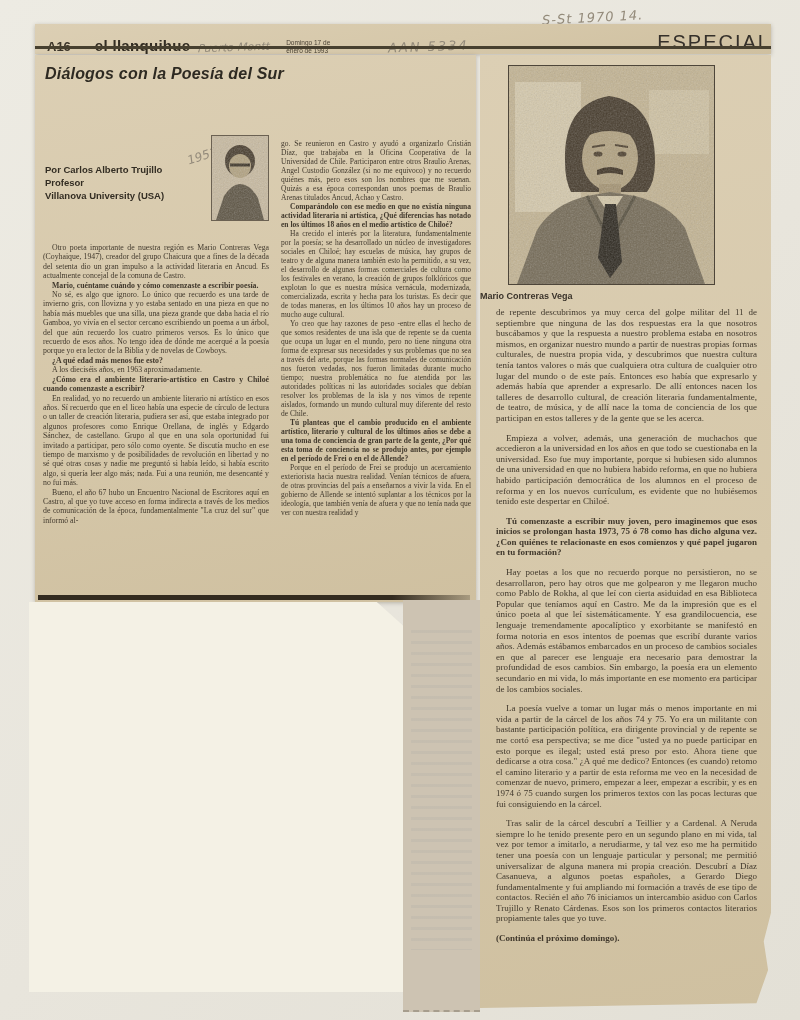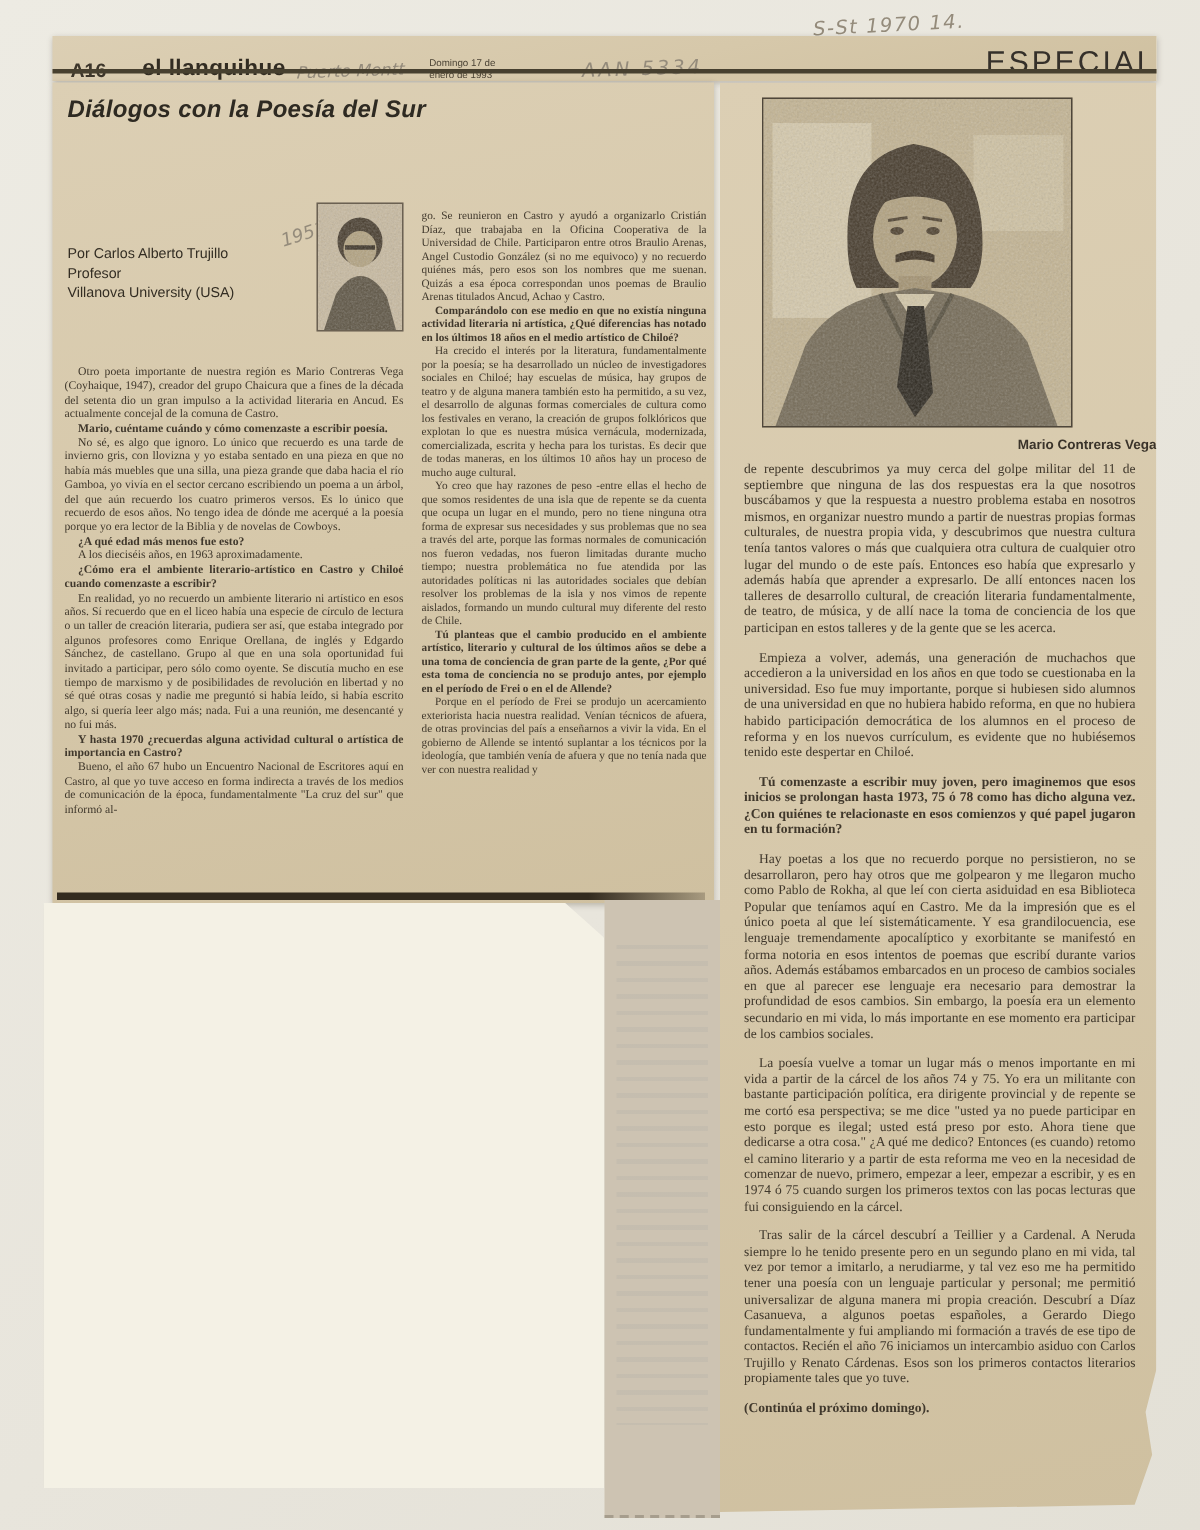--- a/index.html
+++ b/index.html
@@ -26,21 +26,21 @@
   .hand-code { font-size:13px; transform:rotate(-2deg); margin-left:58px; letter-spacing:2px; }
   .hand-year { position:absolute; left:152px; top:94px; font-size:12px; transform:rotate(-18deg); }
 
   
   .main-piece { left:35px; top:55px; width:441px; height:547px; }
   .kicker { position:absolute; left:10px; top:10px; font-family:"Liberation Sans",sans-serif;
             font-style:italic; font-weight:bold; font-size:16px; color:#2e2a22; letter-spacing:.2px; }
   .headline { position:absolute; left:10px; top:38px; font-family:"Liberation Sans",sans-serif;
               font-weight:bold; font-size:25px; color:#272118; letter-spacing:.4px; }
   .byline { position:absolute; left:10px; top:108px; width:150px; font-family:"Liberation Sans",sans-serif;
-            font-weight:normal; font-size:9.5px; line-height:13px; color:#332d23; }
+            font-weight:bold; font-size:9.5px; line-height:13px; color:#332d23; }
   .thumb { position:absolute; left:176px; top:80px; width:58px; height:86px; border:1px solid #6b6152;
            background:#c8baa0; overflow:hidden; }
   .thumb svg { display:block; width:100%; height:100%; }
 
   .col { position:absolute; overflow:hidden; }
   .col p { text-align:justify; color:#40382c; text-indent:9px; }
   .col1 { left:8px; top:188px; width:226px; height:350px; }
   .col1 p { font-size:7.8px; line-height:9.4px; }
   .col2 { left:246px; top:84px; width:190px; height:452px; }
   .col2 p { font-size:7.5px; line-height:9px; }
@@ -57,21 +57,21 @@
            border-bottom:2px dashed rgba(120,110,95,.45); }
   .strip::before { content:""; position:absolute; inset:30px 8px 60px 8px;
            background:repeating-linear-gradient(180deg, rgba(95,115,135,.07) 0 3px, transparent 3px 11px); }
 
   
   .right-piece { left:480px; top:55px; width:291px; height:953px;
            clip-path:polygon(0 0, 100% 0, 100% 90%, 97.5% 93%, 99% 96%, 95% 99.5%, 0 100%); }
   .photo-frame { position:absolute; left:28px; top:10px; width:207px; height:220px;
            border:1px solid #4e463a; background:#c3b493; }
   .photo-frame svg { display:block; width:100%; height:100%; }
-  .photo-caption { position:absolute; left:0; top:236px; width:100%; text-align:right;
+  .photo-caption { position:absolute; left:0; top:236px; width:100%; text-align:left;
            font-family:"Liberation Sans",sans-serif; font-weight:bold; font-size:9px; color:#3a332a; }
   .col3 { left:16px; top:252px; width:261px; height:690px; }
   .col3 p { font-size:9px; line-height:10.6px; margin-bottom:9px; text-indent:10px; }
   .closing { text-align:right; font-weight:bold; padding-right:8px; margin-top:2px; text-indent:0 !important; }
 </style>
 </head>
 <body>
 
 <div class="canvas">
 
@@ -116,21 +116,20 @@
     </div>
 
     <div class="col col1">
       <p>Otro poeta importante de nuestra región es Mario Contreras Vega (Coyhaique, 1947), creador del grupo Chaicura que a fines de la década del setenta dio un gran impulso a la actividad literaria en Ancud. Es actualmente concejal de la comuna de Castro.</p>
       <p class="q">Mario, cuéntame cuándo y cómo comenzaste a escribir poesía.</p>
       <p>No sé, es algo que ignoro. Lo único que recuerdo es una tarde de invierno gris, con llovizna y yo estaba sentado en una pieza en que no había más muebles que una silla, una pieza grande que daba hacia el río Gamboa, yo vivía en el sector cercano escribiendo un poema a un árbol, del que aún recuerdo los cuatro primeros versos. Es lo único que recuerdo de esos años. No tengo idea de dónde me acerqué a la poesía porque yo era lector de la Biblia y de novelas de Cowboys.</p>
       <p class="q">¿A qué edad más menos fue esto?</p>
       <p>A los dieciséis años, en 1963 aproximadamente.</p>
       <p class="q">¿Cómo era el ambiente literario-artístico en Castro y Chiloé cuando comenzaste a escribir?</p>
       <p>En realidad, yo no recuerdo un ambiente literario ni artístico en esos años. Sí recuerdo que en el liceo había una especie de círculo de lectura o un taller de creación literaria, pudiera ser así, que estaba integrado por algunos profesores como Enrique Orellana, de inglés y Edgardo Sánchez, de castellano. Grupo al que en una sola oportunidad fui invitado a participar, pero sólo como oyente. Se discutía mucho en ese tiempo de marxismo y de posibilidades de revolución en libertad y no sé qué otras cosas y nadie me preguntó si había leído, si había escrito algo, si quería leer algo más; nada. Fui a una reunión, me desencanté y no fui más.</p>
-      <p class="q">Y hasta 1970 ¿recuerdas alguna actividad cultural o artística de importancia en Castro?</p>
       <p>Bueno, el año 67 hubo un Encuentro Nacional de Escritores aquí en Castro, al que yo tuve acceso en forma indirecta a través de los medios de comunicación de la época, fundamentalmente "La cruz del sur" que informó al-</p>
     </div>
 
     <div class="col col2">
       <p class="cont">go. Se reunieron en Castro y ayudó a organizarlo Cristián Díaz, que trabajaba en la Oficina Cooperativa de la Universidad de Chile. Participaron entre otros Braulio Arenas, Angel Custodio González (si no me equivoco) y no recuerdo quiénes más, pero esos son los nombres que me suenan. Quizás a esa época correspondan unos poemas de Braulio Arenas titulados Ancud, Achao y Castro.</p>
       <p class="q">Comparándolo con ese medio en que no existía ninguna actividad literaria ni artística, ¿Qué diferencias has notado en los últimos 18 años en el medio artístico de Chiloé?</p>
       <p>Ha crecido el interés por la literatura, fundamentalmente por la poesía; se ha desarrollado un núcleo de investigadores sociales en Chiloé; hay escuelas de música, hay grupos de teatro y de alguna manera también esto ha permitido, a su vez, el desarrollo de algunas formas comerciales de cultura como los festivales en verano, la creación de grupos folklóricos que explotan lo que es nuestra música vernácula, modernizada, comercializada, escrita y hecha para los turistas. Es decir que de todas maneras, en los últimos 10 años hay un proceso de mucho auge cultural.</p>
       <p>Yo creo que hay razones de peso -entre ellas el hecho de que somos residentes de una isla que de repente se da cuenta que ocupa un lugar en el mundo, pero no tiene ninguna otra forma de expresar sus necesidades y sus problemas que no sea a través del arte, porque las formas normales de comunicación nos fueron vedadas, nos fueron limitadas durante mucho tiempo; nuestra problemática no fue atendida por las autoridades políticas ni las autoridades sociales que debían resolver los problemas de la isla y nos vimos de repente aislados, formando un mundo cultural muy diferente del resto de Chile.</p>
       <p class="q">Tú planteas que el cambio producido en el ambiente artístico, literario y cultural de los últimos años se debe a una toma de conciencia de gran parte de la gente, ¿Por qué esta toma de conciencia no se produjo antes, por ejemplo en el período de Frei o en el de Allende?</p>
       <p>Porque en el período de Frei se produjo un acercamiento exteriorista hacia nuestra realidad. Venían técnicos de afuera, de otras provincias del país a enseñarnos a vivir la vida. En el gobierno de Allende se intentó suplantar a los técnicos por la ideología, que también venía de afuera y que no tenía nada que ver con nuestra realidad y</p>

